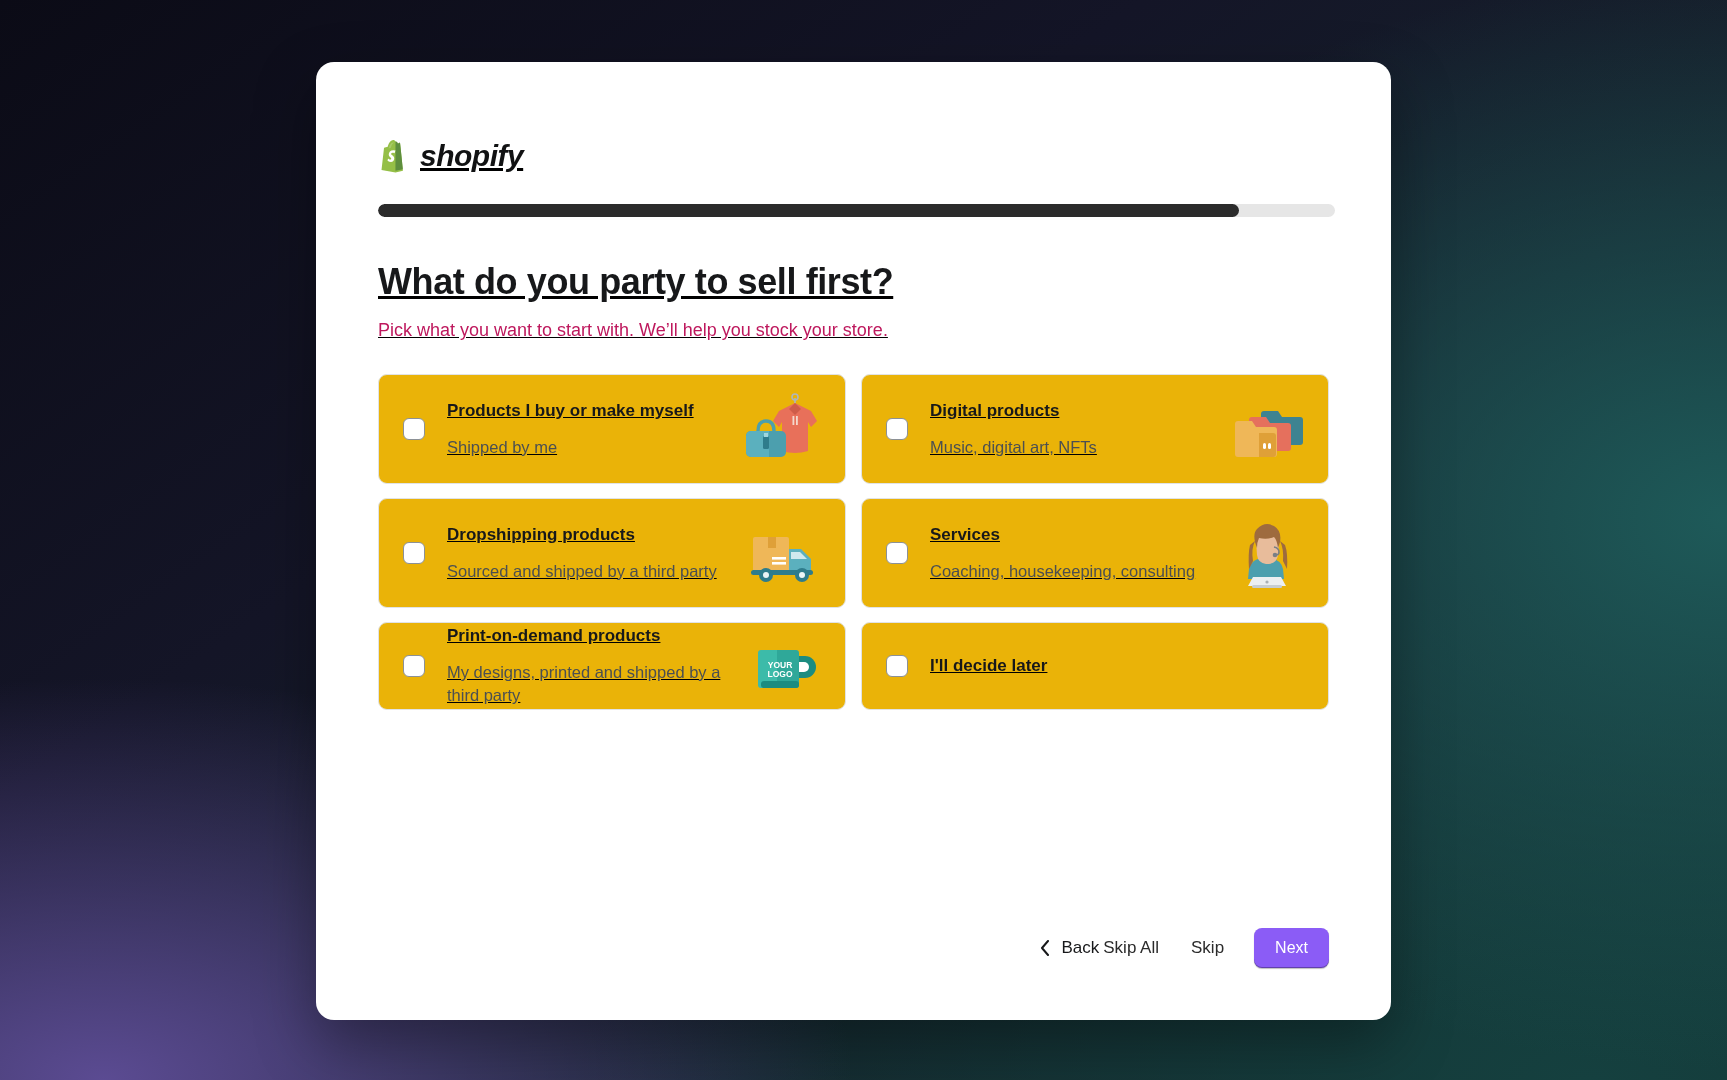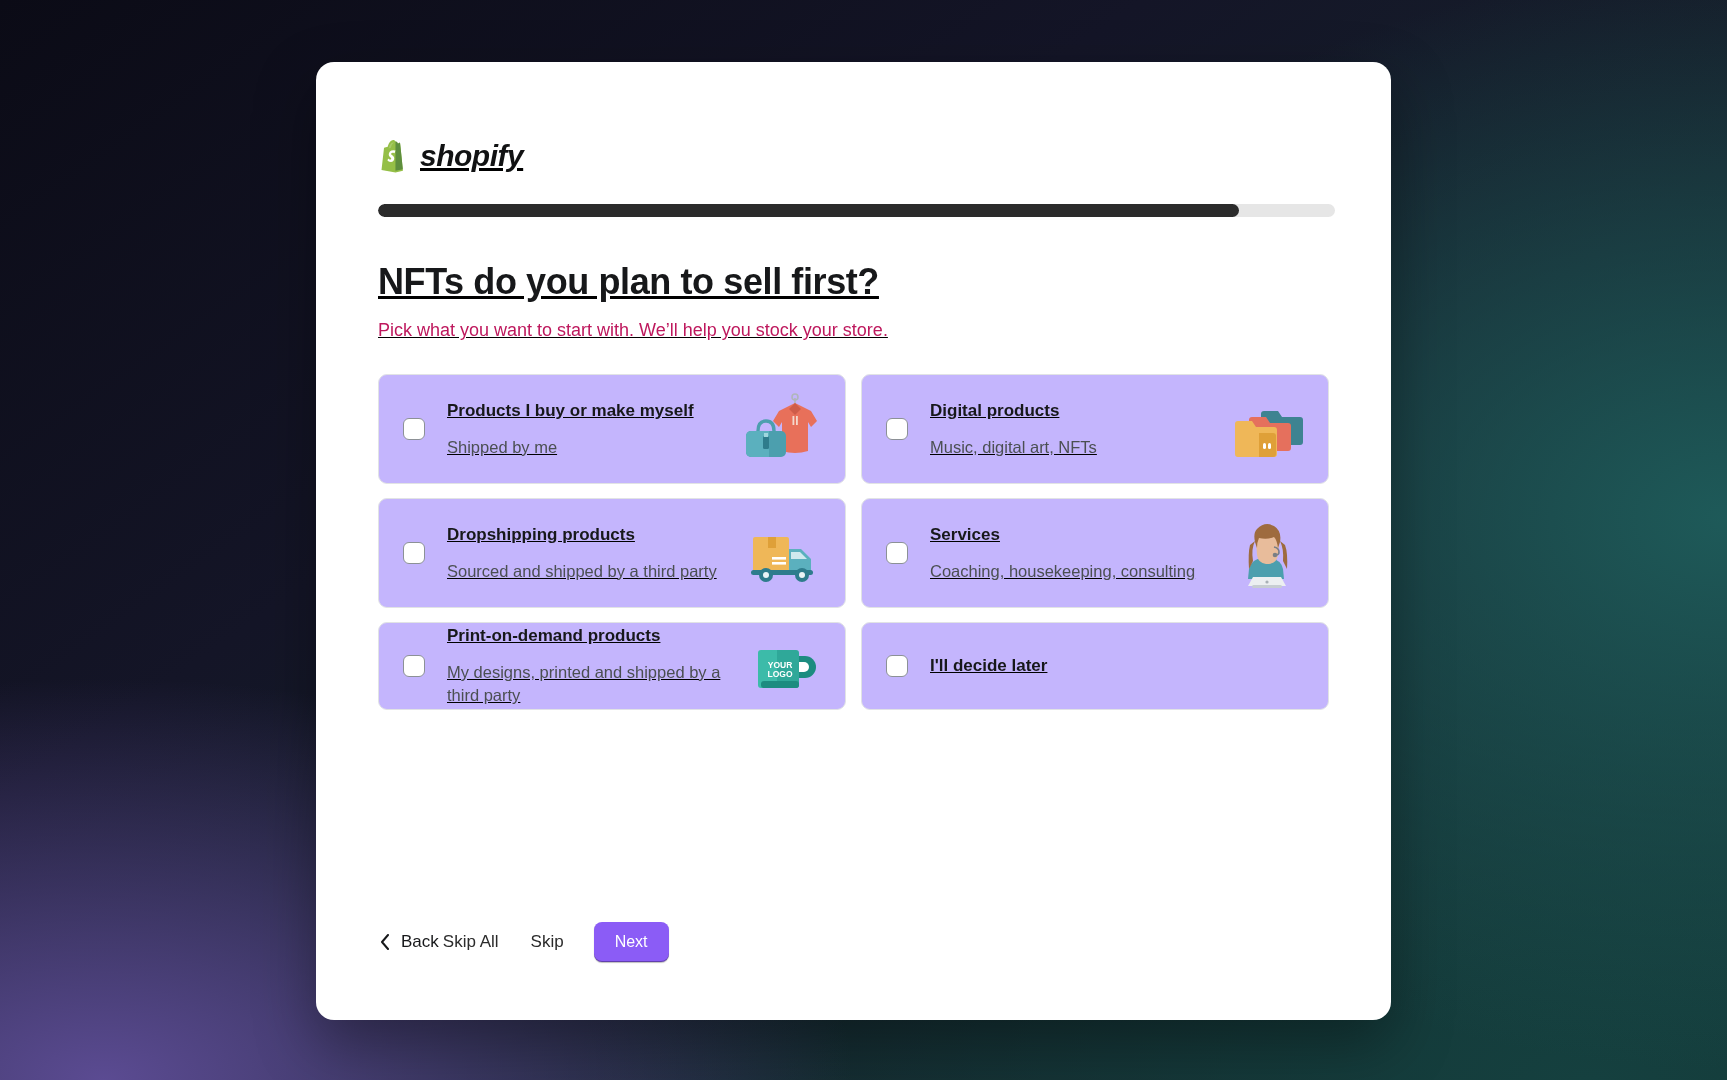--- a/index.html
+++ b/index.html
@@ -40,38 +40,38 @@
 
   
   h1.title { margin-top: 44px; font-size: 36px; line-height: 1.15; font-weight: bold; color: #17181a;
     letter-spacing: -0.4px; }
   p.subtitle { margin-top: 18px; font-size: 18px; color: #be185d; }
 
   
   .options { margin-top: 33px; display: grid; grid-template-columns: 468px 468px;
     column-gap: 15px; row-gap: 14px; }
   .option-card {
-    height: 110px; border: 1px solid #e1e3e5; border-radius: 9px; background: #c4b5fd;
+    height: 110px; border: 1px solid #e1e3e5; border-radius: 9px; background: #eab308;
     display: flex; align-items: center; padding: 0 20px 0 24px; cursor: pointer;
     position: relative;
   }
   .option-card.tall { height: 88px; }
   .checkbox {
     width: 22px; height: 22px; border: 1.6px solid #8c9196; border-radius: 6px;
     background: #fff; flex: 0 0 auto; margin-right: 22px;
   }
   .opt-text { flex: 1 1 auto; min-width: 0; }
   .opt-title { font-size: 17px; font-weight: bold; color: #17181a; line-height: 1.35; }
   .opt-sub { font-size: 16.5px; color: #4b4f52; line-height: 1.42; margin-top: 13px; }
   .opt-art { width: 86px; height: 80px; flex: 0 0 auto; margin-left: 8px;
     display: flex; align-items: center; justify-content: center; }
 
   
-  .footer { position: absolute; left: 62px; right: 62px; bottom: 58px;
-    display: flex; align-items: center; justify-content: flex-start; }
+  .footer { position: absolute; left: 62px; right: 62px; bottom: 52px;
+    display: flex; align-items: center; justify-content: flex-end; }
   .back-btn { display: flex; align-items: center; gap: 11px; font-size: 17px;
     color: #17181a; background: none; border: none; cursor: pointer;
     font-family: "Liberation Sans", sans-serif; padding: 6px 2px; }
   .chev { width: 10px; height: 16px; }
   .footer-right { display: flex; align-items: center; gap: 28px; }
   .link-btn { font-size: 17px; color: #2b2b2b; background: none; border: none; cursor: pointer;
     font-family: "Liberation Sans", sans-serif; padding: 6px 2px; }
   .next-btn { background: #323232; color: #fff; border: none; border-radius: 8px;
     font-size: 16px; padding: 11px 21px; cursor: pointer;
     font-family: "Liberation Sans", sans-serif;
@@ -94,21 +94,21 @@
     </span>
     <span class="logo-word">shopify</span>
   </div>
 
   <div class="progress-wrap">
     <div class="progress-track" style="background: rgb(230, 230, 230);">
       <div class="progress-fill" id="progress-fill" style="width: 90%; background: rgb(43, 43, 43);"></div>
     </div>
   </div>
 
-  <h1 class="title">NFTs do you plan to sell first?</h1>
+  <h1 class="title">What do you party to sell first?</h1>
   <p class="subtitle">Pick what you want to start with. We’ll help you stock your store.</p>
 
   <div class="options">
 
     <div class="option-card">
       <span class="checkbox"></span>
       <span class="opt-text">
         <span class="opt-title" style="display:block">Products I buy or make myself</span>
         <span class="opt-sub" style="display:block">Shipped by me</span>
       </span>

